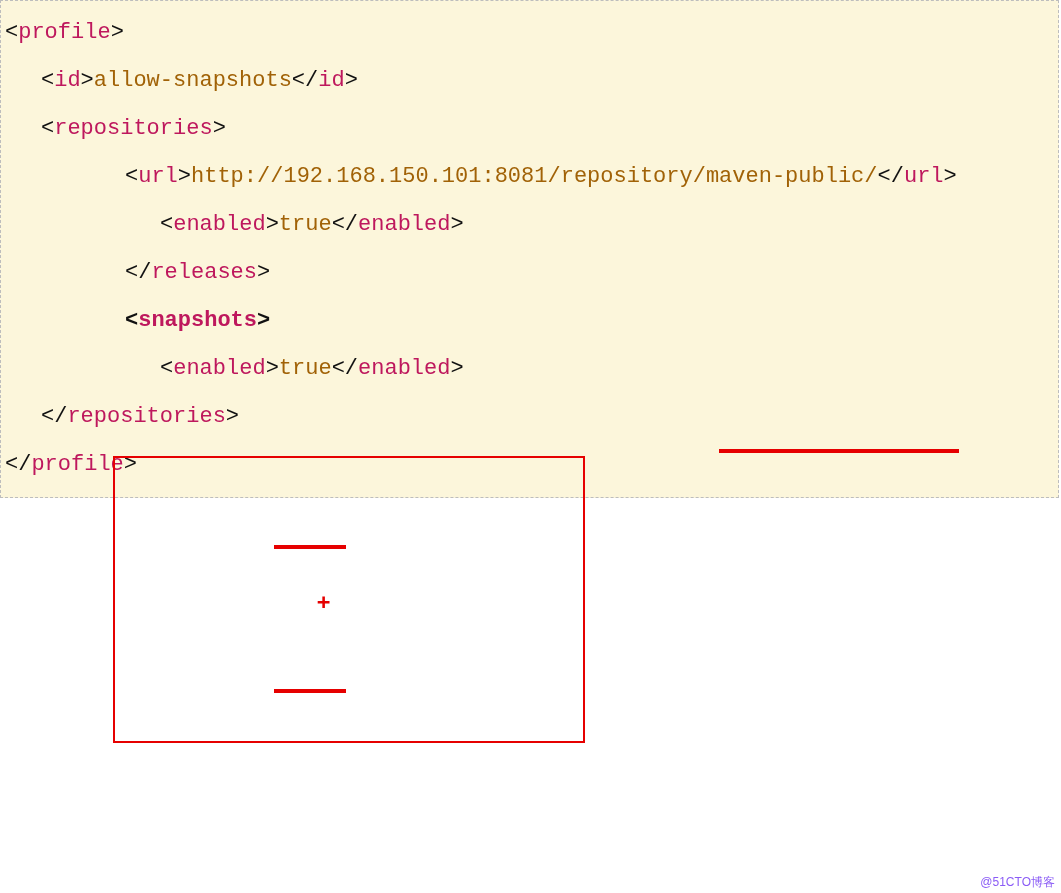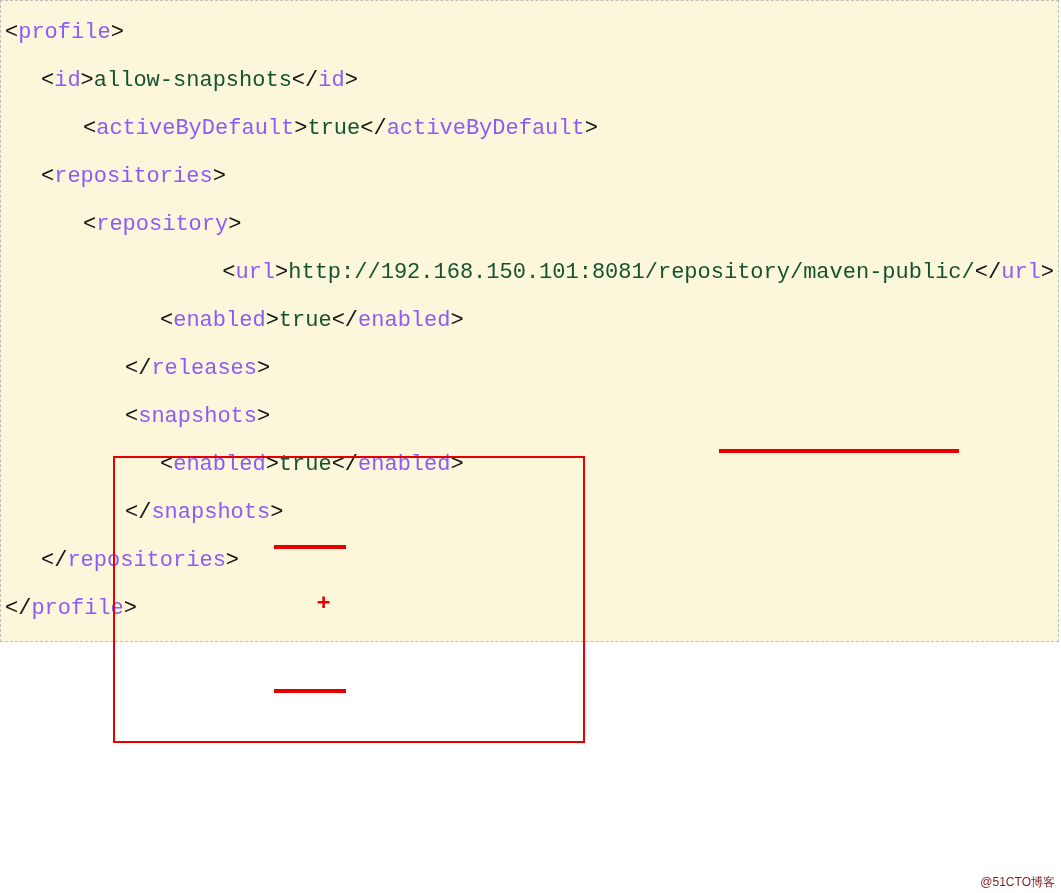--- a/index.html
+++ b/index.html
@@ -17,22 +17,22 @@
     padding: 8px 4px;
     font-family: Consolas, "Courier New", monospace;
     font-size: 22px;
     line-height: 48px;
     position: relative;
     width: 1059px;
     box-sizing: border-box;
     white-space: nowrap;
   }
   .p  { color: #111; } 
-  .tg { color: #8b5cf6; } 
-  .tx { color: #14532d; } 
+  .tg { color: #be185d; } 
+  .tx { color: #a16207; } 
 
   .red-box {
     position: absolute;
     border: 2px solid #e60000;
     left: 112px;
     top: 455px;
     width: 468px;
     height: 283px;
     pointer-events: none;
   }
@@ -71,40 +71,37 @@
     top: 590px;
     font-family: Consolas, monospace;
     line-height: 1;
     font-size: 22px;
     pointer-events: none;
   }
   .watermark {
     position: absolute;
     right: 6px;
     bottom: 2px;
-    color: #7f1d1d;
+    color: #8b5cf6;
     font-size: 12px;
     font-family: sans-serif;
   }
 </style>
 </head>
 <body>
 
 <div class="code-block">
 <div><span class="p">&lt;</span><span class="tg">profile</span><span class="p">&gt;</span></div>
 <div style="padding-left:36px;"><span class="p">&lt;</span><span class="tg">id</span><span class="p">&gt;</span><span class="tx">allow-snapshots</span><span class="p">&lt;/</span><span class="tg">id</span><span class="p">&gt;</span></div>
-<div style="padding-left:78px;"><span class="p">&lt;</span><span class="tg">activeByDefault</span><span class="p">&gt;</span><span class="tx">true</span><span class="p">&lt;/</span><span class="tg">activeByDefault</span><span class="p">&gt;</span></div>
 <div style="padding-left:36px;font-family:Liberation Mono, monospace;"><span class="p">&lt;</span><span class="tg">repositories</span><span class="p">&gt;</span></div>
-<div style="padding-left:78px;"><span class="p">&lt;</span><span class="tg">repository</span><span class="p">&gt;</span></div>
-<div style="padding-left:120px;text-align:right;"><span class="p">&lt;</span><span class="tg">url</span><span class="p">&gt;</span><span class="tx">http://192.168.150.101:8081/repository/maven-public/</span><span class="p">&lt;/</span><span class="tg">url</span><span class="p">&gt;</span></div>
+<div style="padding-left:120px;"><span class="p">&lt;</span><span class="tg">url</span><span class="p">&gt;</span><span class="tx">http://192.168.150.101:8081/repository/maven-public/</span><span class="p">&lt;/</span><span class="tg">url</span><span class="p">&gt;</span></div>
 <div style="padding-left:155px;"><span class="p">&lt;</span><span class="tg">enabled</span><span class="p">&gt;</span><span class="tx">true</span><span class="p">&lt;/</span><span class="tg">enabled</span><span class="p">&gt;</span></div>
 <div style="padding-left:120px;font-family:Liberation Mono, monospace;"><span class="p">&lt;/</span><span class="tg">releases</span><span class="p">&gt;</span></div>
-<div style="padding-left:120px;"><span class="p">&lt;</span><span class="tg">snapshots</span><span class="p">&gt;</span></div>
+<div style="padding-left:120px;font-weight:bold;"><span class="p">&lt;</span><span class="tg">snapshots</span><span class="p">&gt;</span></div>
 <div style="padding-left:155px;"><span class="p">&lt;</span><span class="tg">enabled</span><span class="p">&gt;</span><span class="tx">true</span><span class="p">&lt;/</span><span class="tg">enabled</span><span class="p">&gt;</span></div>
-<div style="padding-left:120px;"><span class="p">&lt;/</span><span class="tg">snapshots</span><span class="p">&gt;</span></div>
 <div style="padding-left:36px;"><span class="p">&lt;/</span><span class="tg">repositories</span><span class="p">&gt;</span></div>
 <div><span class="p">&lt;/</span><span class="tg">profile</span><span class="p">&gt;</span></div>
 
   <div class="red-box"></div>
   <div class="underline-url"></div>
   <div class="underline-true1"></div>
   <div class="underline-true2"></div>
   <div class="plus-mark">+</div>
 </div>
 

